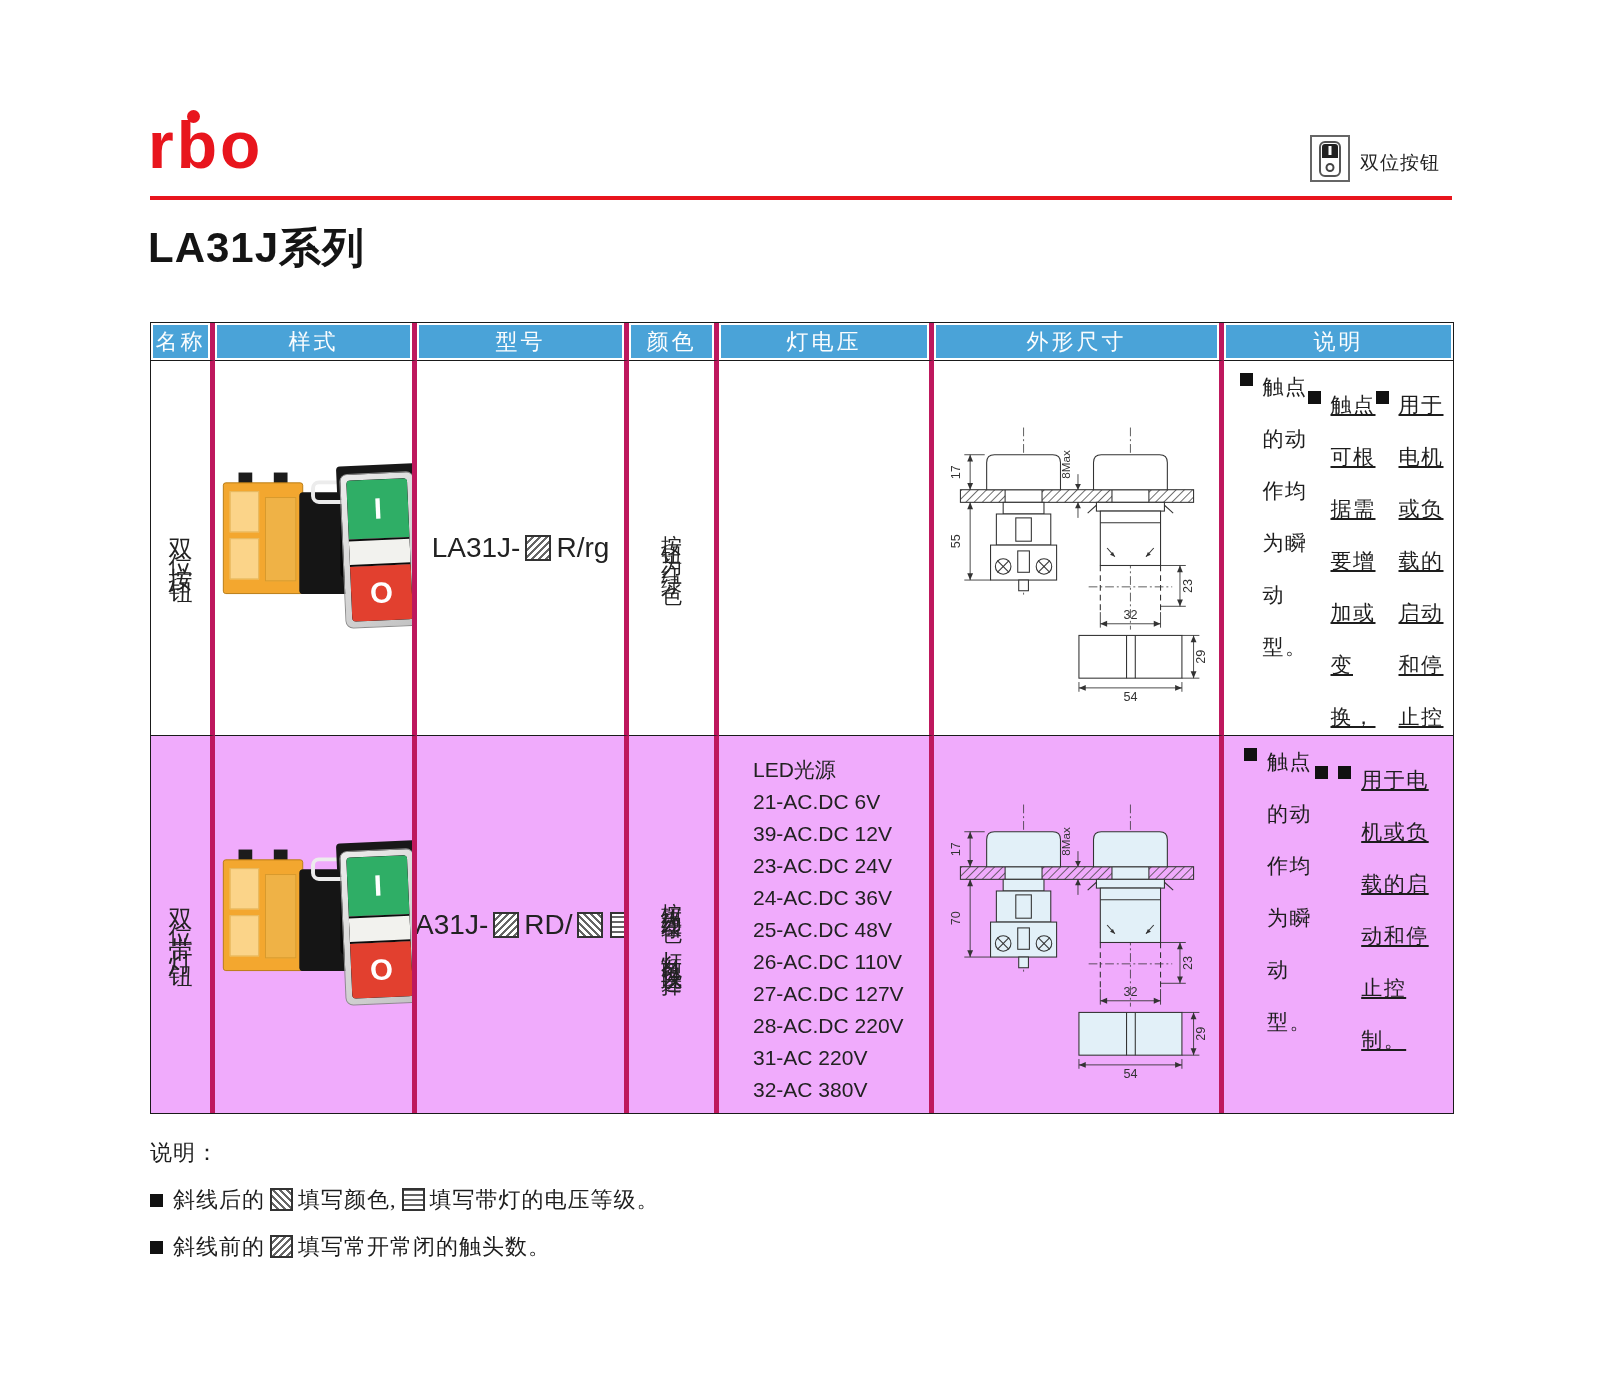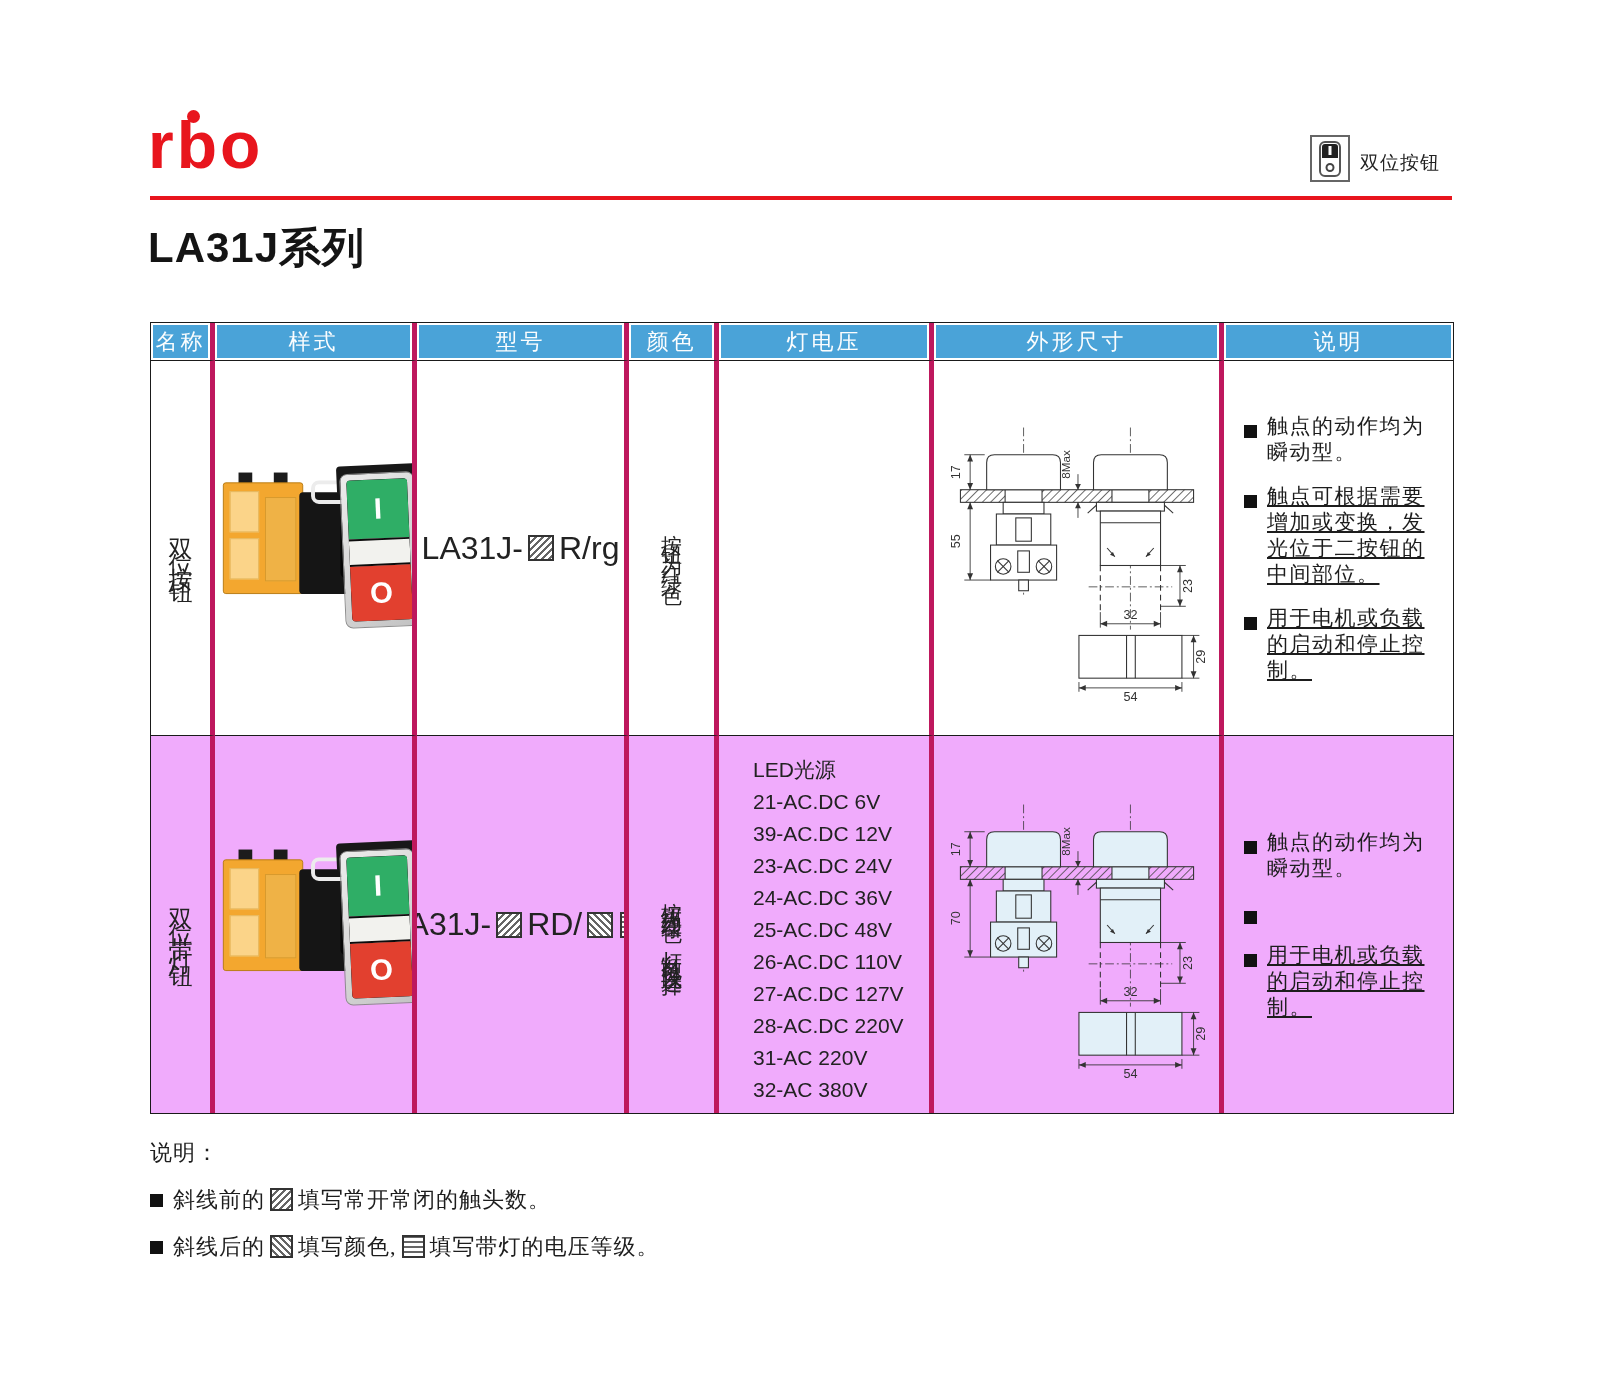--- a/index.html
+++ b/index.html
@@ -36,32 +36,32 @@
       display:flex;align-items:center;justify-content:center;color:#fbfdfe;
       font-size:22px;letter-spacing:3px;font-family:"Liberation Serif",serif;}
   .lightrow{background:#f0abfc;}
 
   .center-flex{display:flex;align-items:center;justify-content:center;}
   .vtext{writing-mode:vertical-rl;text-orientation:upright;font-family:"Liberation Serif",serif;color:#222;}
   .name-v{font-size:24px;letter-spacing:14px;}
   .color-v1{font-size:21px;letter-spacing:10px;}
   .color-v2{font-size:21px;letter-spacing:4px;}
 
-  .model-cell{display:flex;align-items:center;justify-content:center;font-size:32px;color:#222;}
+  .model-cell{display:flex;align-items:center;justify-content:center;font-size:28px;color:#222;}
   .sq{display:inline-block;width:26px;height:26px;border:2px solid #333;box-sizing:border-box;background:#fff;flex:0 0 auto;}
   .sq-f{background:repeating-linear-gradient(135deg,#fff 0,#fff 3px,#666 3px,#666 5px);}
   .sq-b{background:repeating-linear-gradient(45deg,#fff 0,#fff 3px,#666 3px,#666 5px);}
   .sq-h{background:repeating-linear-gradient(0deg,#fff 0,#fff 3px,#666 3px,#666 5px);}
   .model-cell .sq{margin:0 5px;}
   .model-cell .sq + .sq{margin-left:2px;}
 
   .voltage-cell{padding:18px 0 0 34px;font-size:21px;line-height:32px;color:#222;}
 
-  .notes-cell{display:flex;flex-direction:column;justify-content:center;
-      padding:0 14px 0 20px;font-family:"Liberation Serif",serif;font-size:21px;line-height:26px;letter-spacing:1.5px;color:#1d1d1d;}
+  .notes-cell{display:flex;flex-direction:row;justify-content:center;
+      padding:0 14px 0 20px;font-family:"Liberation Serif",serif;font-size:21px;line-height:52px;letter-spacing:1.5px;color:#1d1d1d;}
   .note{display:flex;}
   .note + .note{margin-top:18px;text-decoration:underline;}
   .note-marker{flex:0 0 13px;width:13px;height:13px;background:#111;margin:12px 10px 0 0;}
 
   
   .prod{position:relative;width:200px;height:178px;transform:scale(0.98);}
   .p-tab1,.p-tab2{position:absolute;top:12px;width:14px;height:14px;background:#1c1c1c;}
   .p-tab1{left:22px;} .p-tab2{left:58px;}
   .p-contacts{position:absolute;left:6px;top:22px;width:80px;height:112px;background:#f3a72f;
       border:1px solid #b97c14;border-radius:3px;}
@@ -427,20 +427,20 @@
         <span class="note-marker"></span>
         <span>用于电机或负载的启动和停止控制。</span>
       </div>
     </div>
 
   </div>
 
   <div class="fnotes">
     <div class="fnote-title">说明：</div>
     <div class="fnote">
+      <span class="fnote-marker"></span><span>斜线后的</span><span class="sq sq-b"></span><span>填写颜色,</span><span class="sq sq-h"></span><span>填写带灯的电压等级。</span>
+    </div>
+    <div class="fnote">
       <span class="fnote-marker"></span><span>斜线前的</span><span class="sq sq-f"></span><span>填写常开常闭的触头数。</span>
     </div>
-    <div class="fnote">
-      <span class="fnote-marker"></span><span>斜线后的</span><span class="sq sq-b"></span><span>填写颜色,</span><span class="sq sq-h"></span><span>填写带灯的电压等级。</span>
-    </div>
   </div>
 
 </div>
 
 </body></html>

